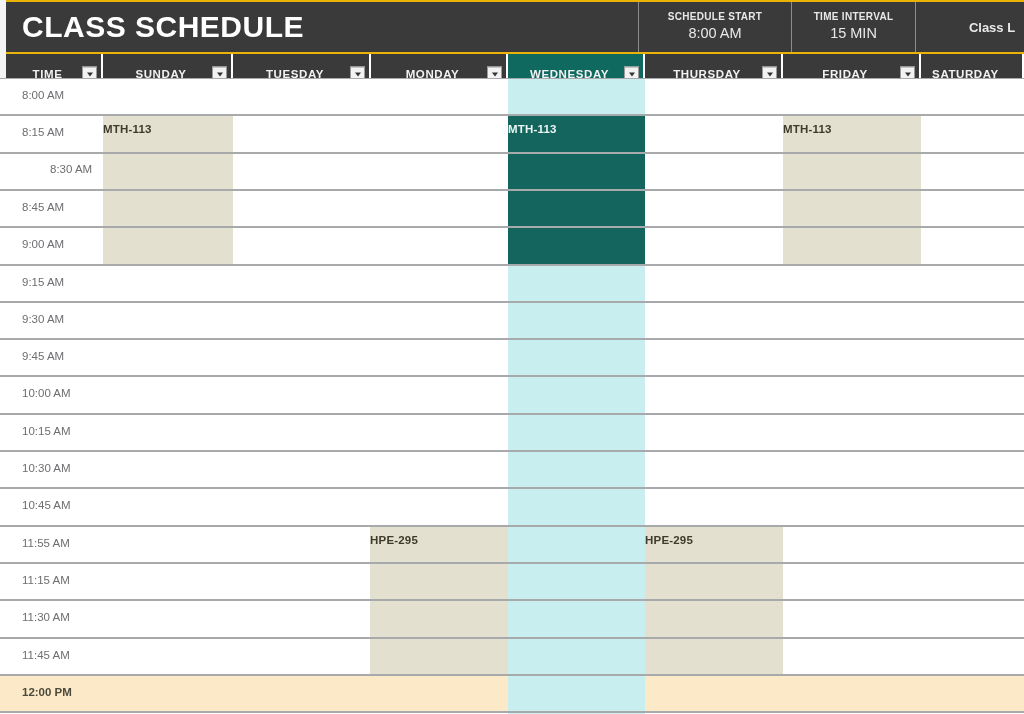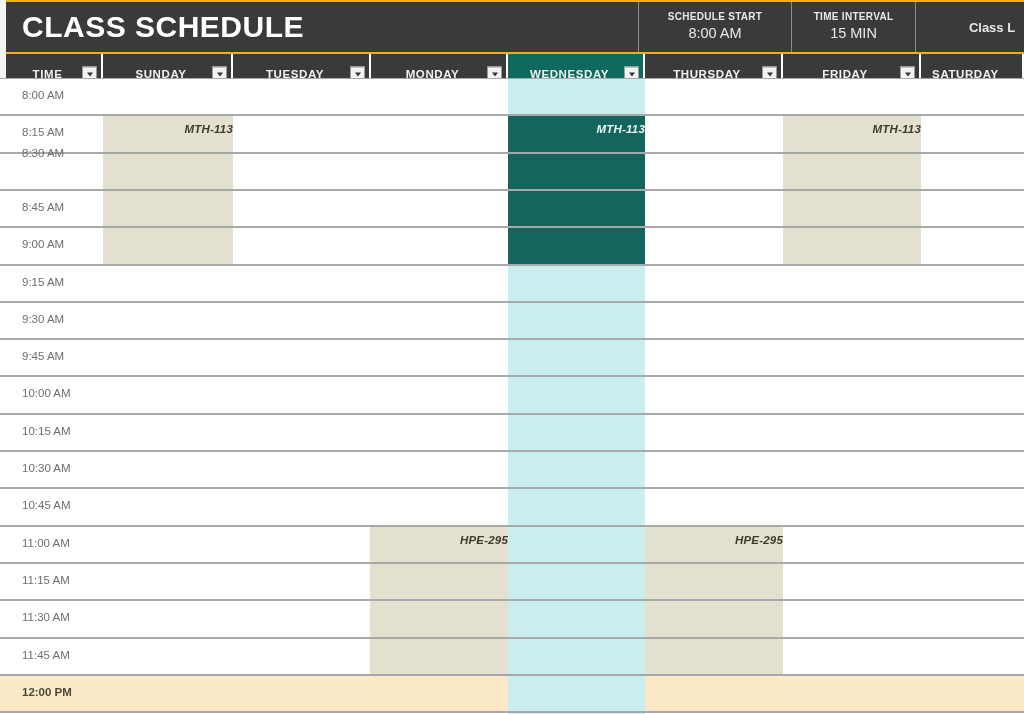--- a/index.html
+++ b/index.html
@@ -182,23 +182,22 @@
   .timelabel.emph {
     color: #4a4a3a;
     font-weight: bold;
   }
 
   
   .block {
     position: absolute;
     box-sizing: border-box;
     display: flex;
-    justify-content: flex-end;
+    justify-content: flex-start;
     align-items: flex-start;
-    font-style: italic;
   }
   .block .blabel {
     margin-top: 8px;
     font-size: 11.5px;
     font-weight: bold;
     letter-spacing: 0.2px;
     white-space: nowrap;
   }
   .block.beige { background: #e3e0cf; }
   .block.beige .blabel { color: #3f3b2c; }
@@ -318,30 +317,30 @@
       <div class="rule" style="top: 372px; background: rgb(167, 169, 171);"></div>
       <div class="rule" style="top: 409.3px; background: rgb(167, 169, 171);"></div>
       <div class="rule" style="top: 446.6px; background: rgb(167, 169, 171);"></div>
       <div class="rule" style="top: 483.9px; background: rgb(167, 169, 171);"></div>
       <div class="rule" style="top: 521.2px; background: rgb(167, 169, 171);"></div>
       <div class="rule" style="top: 558.5px; background: rgb(167, 169, 171);"></div>
       <div class="rule" style="top: 595.8px; background: rgb(167, 169, 171);"></div>
       <div class="rule" style="top: 633.1px; background: rgb(167, 169, 171);"></div>
       <div class="timelabel" style="top: 11px; color: rgb(109, 110, 113);">8:00 AM</div>
       <div class="timelabel" style="top: 48.3px; color: rgb(109, 110, 113);">8:15 AM</div>
-      <div class="timelabel" style="top: 69px; color: rgb(109, 110, 113);">8:30 AM</div>
+      <div class="timelabel" style="top: 85px; color: rgb(109, 110, 113); margin-left: 28px;">8:30 AM</div>
       <div class="timelabel" style="top: 122.9px; color: rgb(109, 110, 113);">8:45 AM</div>
       <div class="timelabel" style="top: 160.2px; color: rgb(109, 110, 113);">9:00 AM</div>
       <div class="timelabel" style="top: 197.5px; color: rgb(109, 110, 113);">9:15 AM</div>
       <div class="timelabel" style="top: 234.8px; color: rgb(109, 110, 113);">9:30 AM</div>
       <div class="timelabel" style="top: 272.1px; color: rgb(109, 110, 113);">9:45 AM</div>
       <div class="timelabel" style="top: 309.4px; color: rgb(109, 110, 113);">10:00 AM</div>
       <div class="timelabel" style="top: 346.7px; color: rgb(109, 110, 113);">10:15 AM</div>
       <div class="timelabel" style="top: 384px; color: rgb(109, 110, 113);">10:30 AM</div>
       <div class="timelabel" style="top: 421.3px; color: rgb(109, 110, 113);">10:45 AM</div>
-      <div class="timelabel" style="top: 458.6px; color: rgb(109, 110, 113);">11:00 AM</div>
+      <div class="timelabel" style="top: 458.6px; color: rgb(109, 110, 113);">11:55 AM</div>
       <div class="timelabel" style="top: 495.9px; color: rgb(109, 110, 113);">11:15 AM</div>
       <div class="timelabel" style="top: 533.2px; color: rgb(109, 110, 113);">11:30 AM</div>
       <div class="timelabel" style="top: 570.5px; color: rgb(109, 110, 113);">11:45 AM</div>
       <div class="timelabel emph" style="top: 607.8px;">12:00 PM</div>
     </div>
 
 </div>
 
 </body></html>

